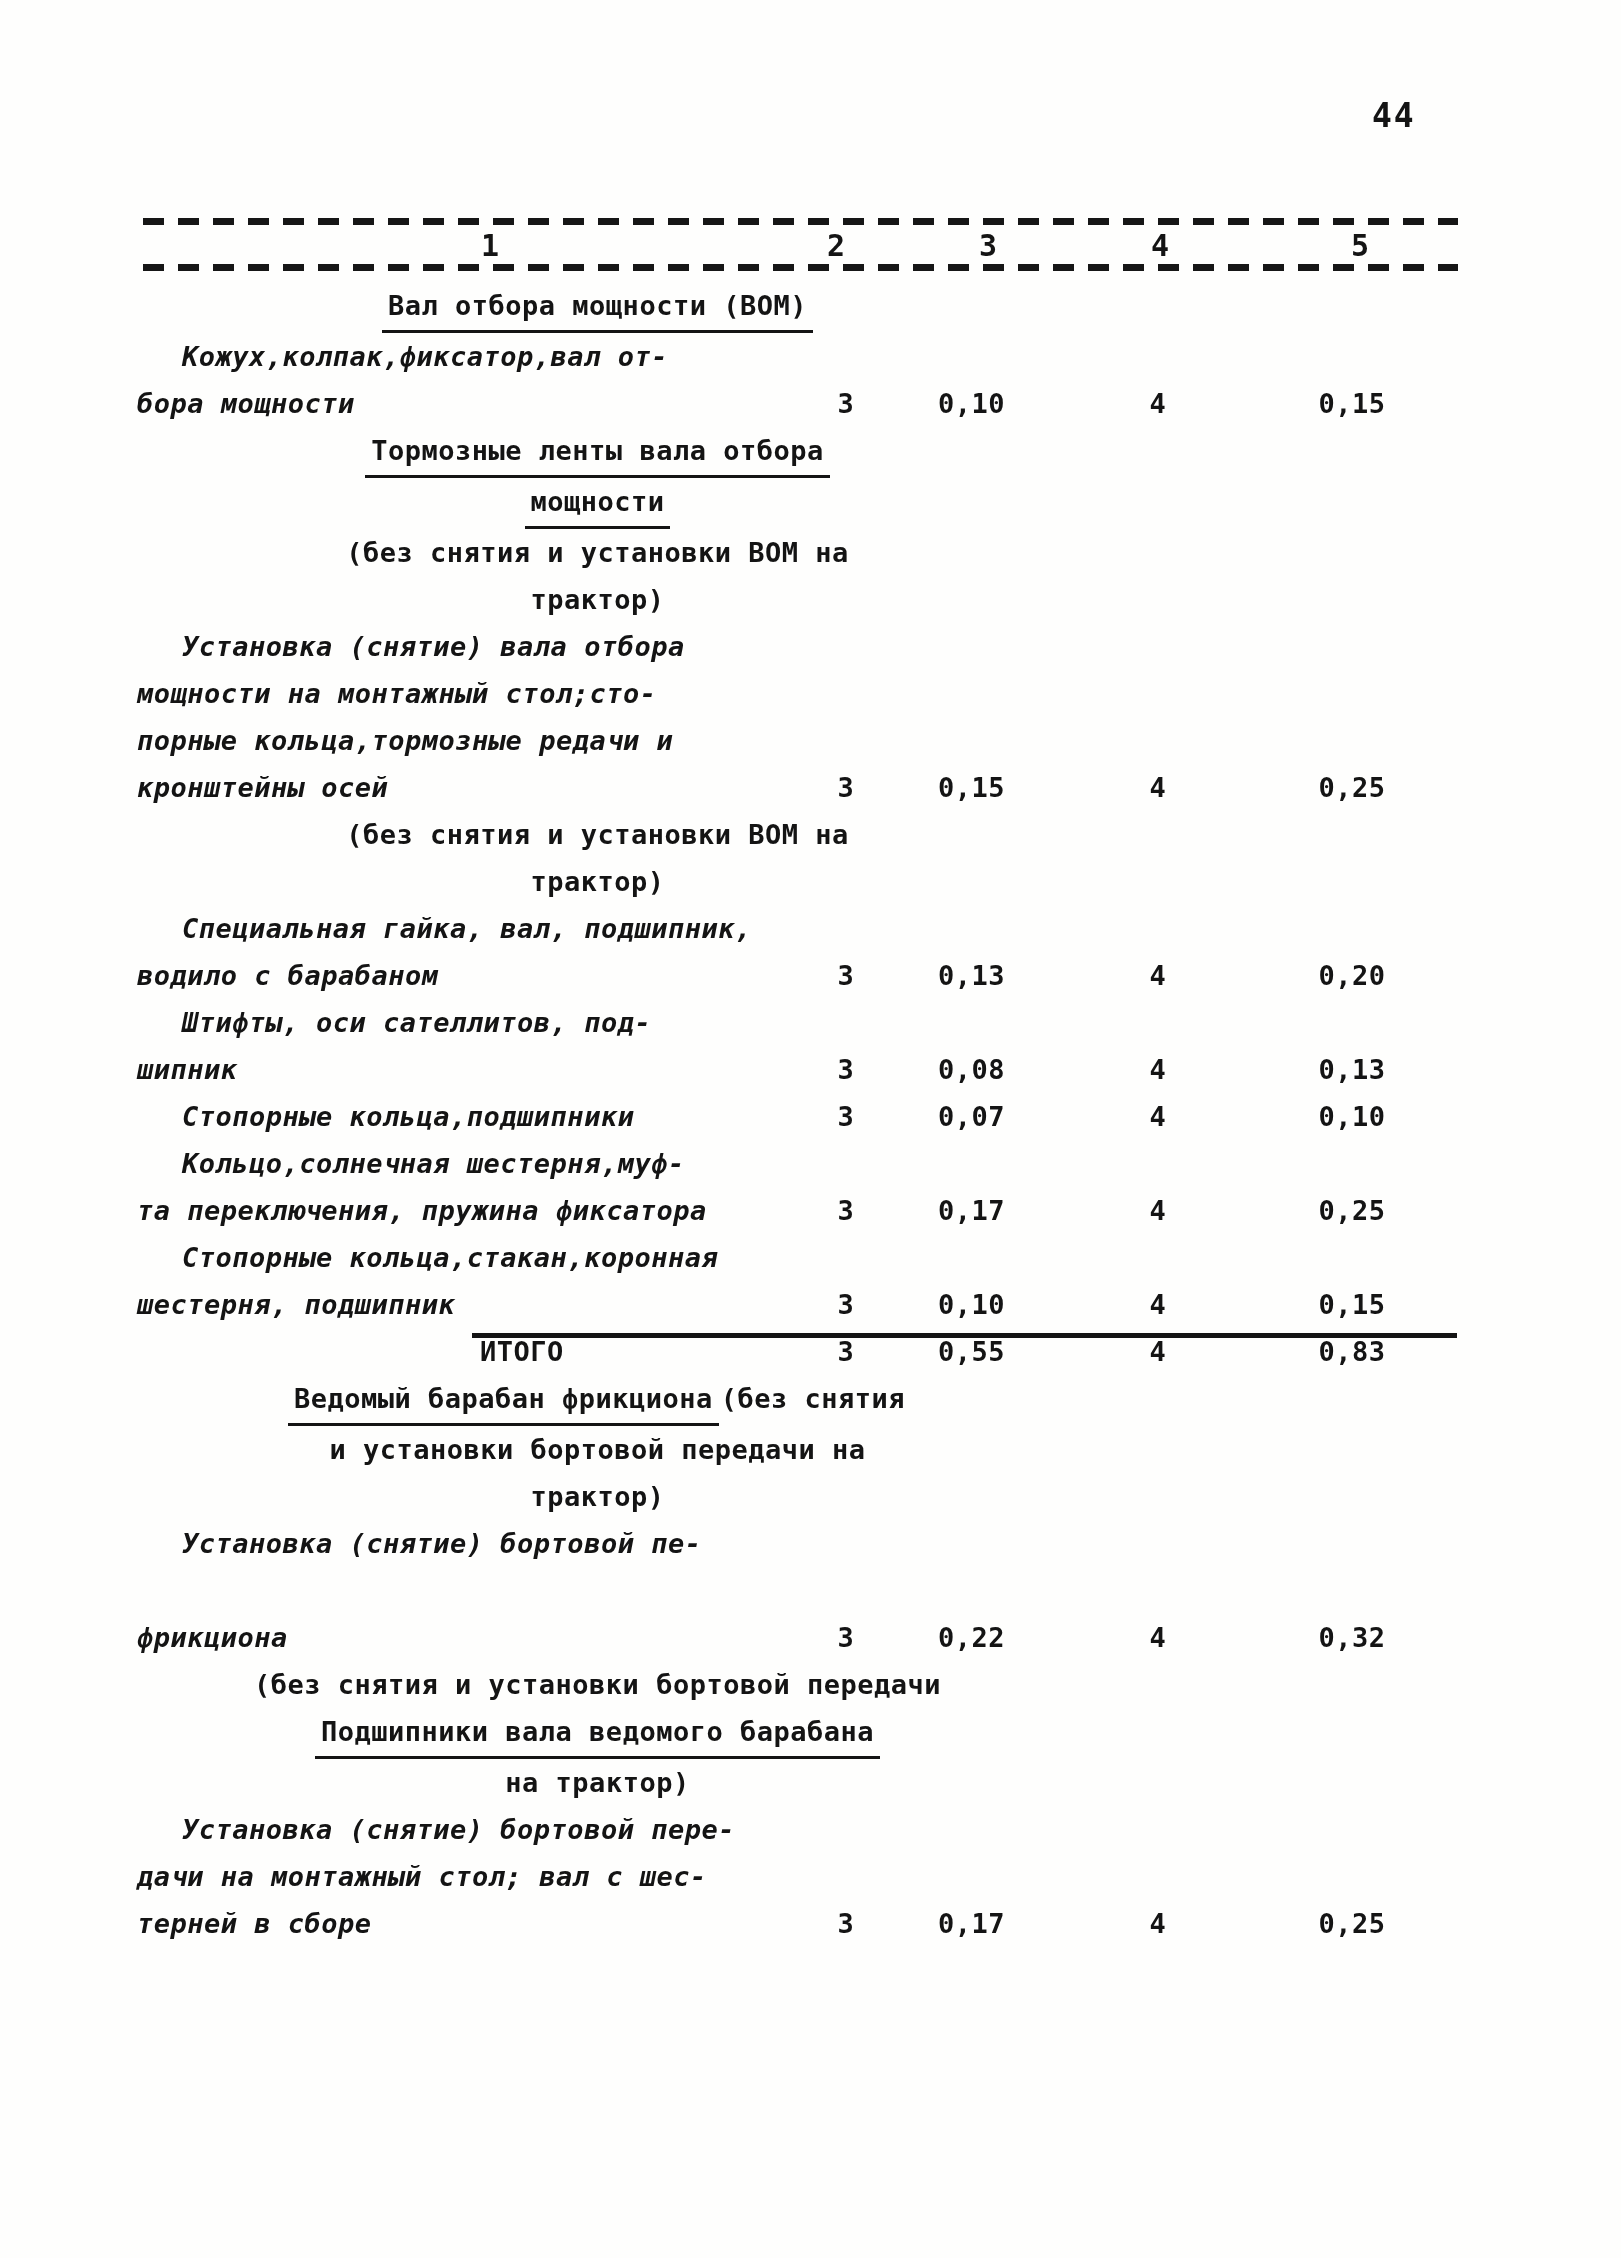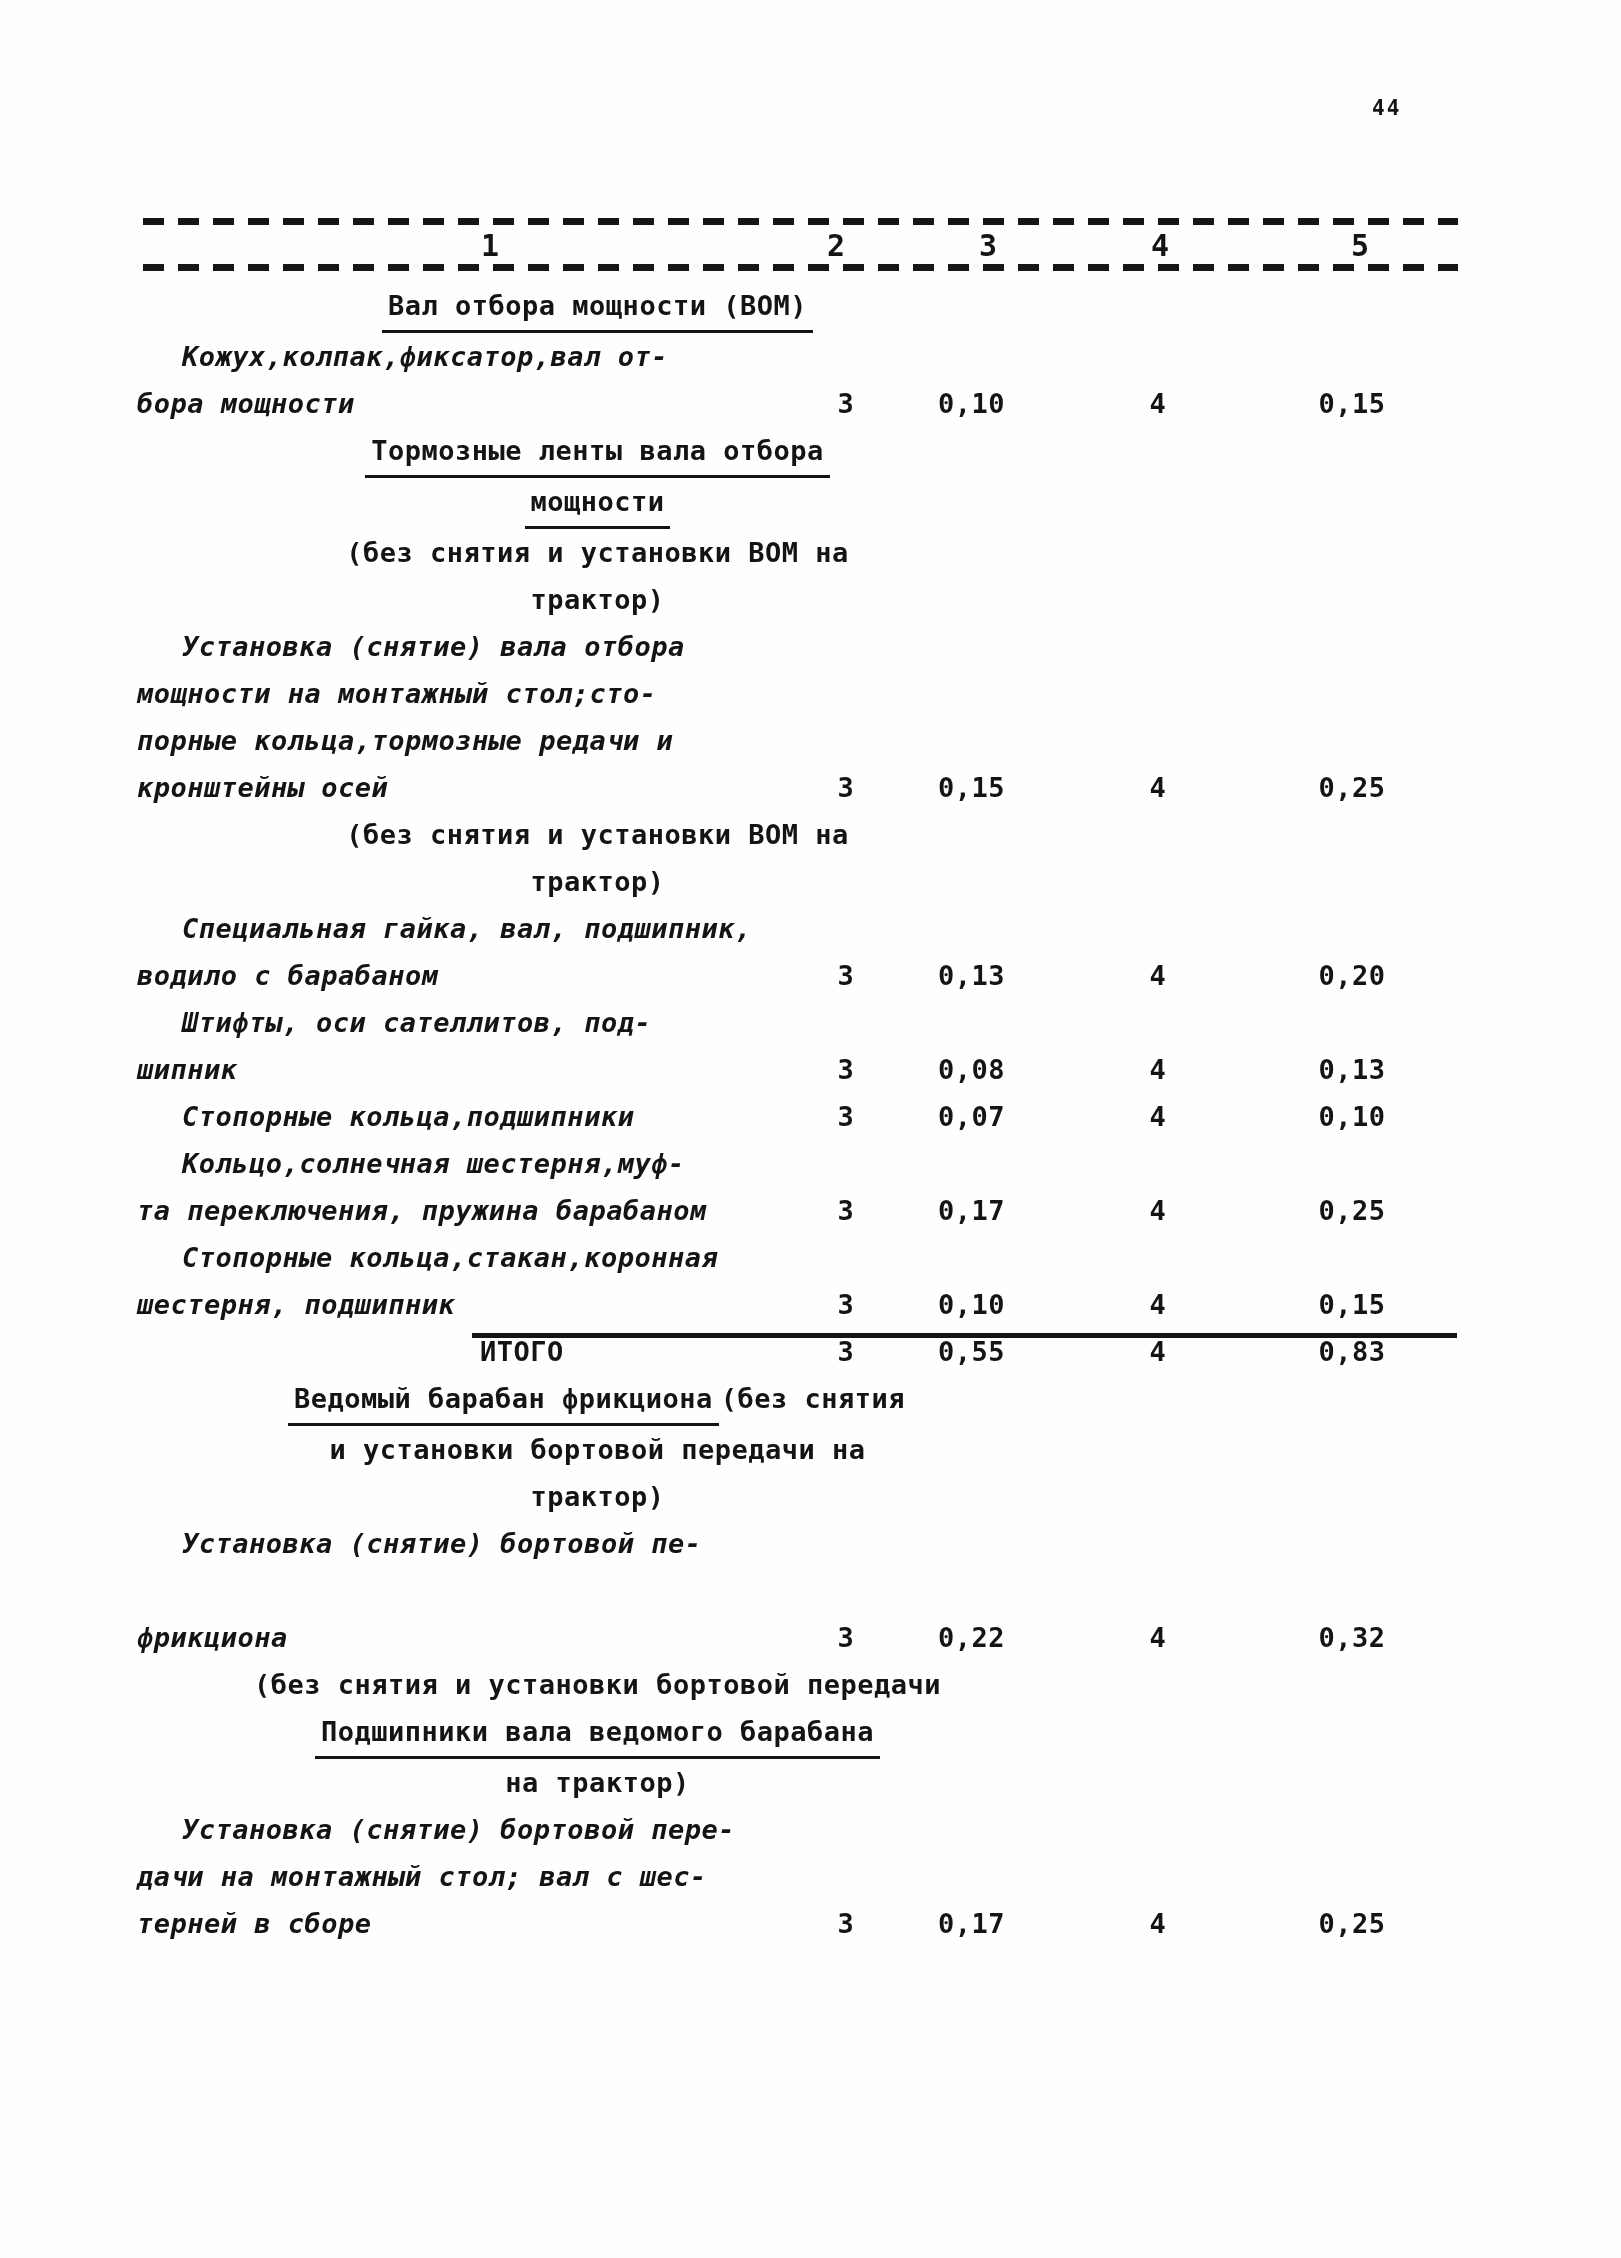--- a/index.html
+++ b/index.html
@@ -7,21 +7,21 @@
     position:relative;
     width:1621px; height:2258px;
     background:#fefefd;
     font-family:"DejaVu Sans Mono","Liberation Mono",monospace;
     font-weight:bold;
     color:#141414;
     overflow:hidden;
   }
   .page-number {
     position:absolute; top:96px; left:1372px;
-    font-size:21px; letter-spacing:2px;
+    font-size:33px; letter-spacing:2px;
   }
   .dash-line {
     position:absolute; left:143px; width:1315px; height:6.9px;
     background:repeating-linear-gradient(90deg,#161616 0 20.6px,transparent 20.6px 35px);
   }
   .dash-top { top:218px; }
   .dash-bottom { top:264px; }
   .col-num {
     position:absolute; top:228px;
     font-size:30px;
@@ -110,21 +110,21 @@
         <div class="cell c5">0,13</div>
       </div>
       <div class="row">
         <div class="desc"><span>Стопорные кольца,подшипники</span></div>
         <div class="cell c2">3</div>
         <div class="cell c3">0,07</div>
         <div class="cell c4">4</div>
         <div class="cell c5">0,10</div>
       </div>
       <div class="row">
-        <div class="desc"><span>Кольцо,солнечная шестерня,муф-</span><br><span>та переключения, пружина барабаном</span></div>
+        <div class="desc"><span>Кольцо,солнечная шестерня,муф-</span><br><span>та переключения, пружина фиксатора</span></div>
         <div class="cell c2">3</div>
         <div class="cell c3">0,17</div>
         <div class="cell c4">4</div>
         <div class="cell c5">0,25</div>
       </div>
       <div class="row">
         <div class="desc"><span>Стопорные кольца,стакан,коронная</span><br><span>шестерня, подшипник</span></div>
         <div class="cell c2">3</div>
         <div class="cell c3">0,10</div>
         <div class="cell c4">4</div>

